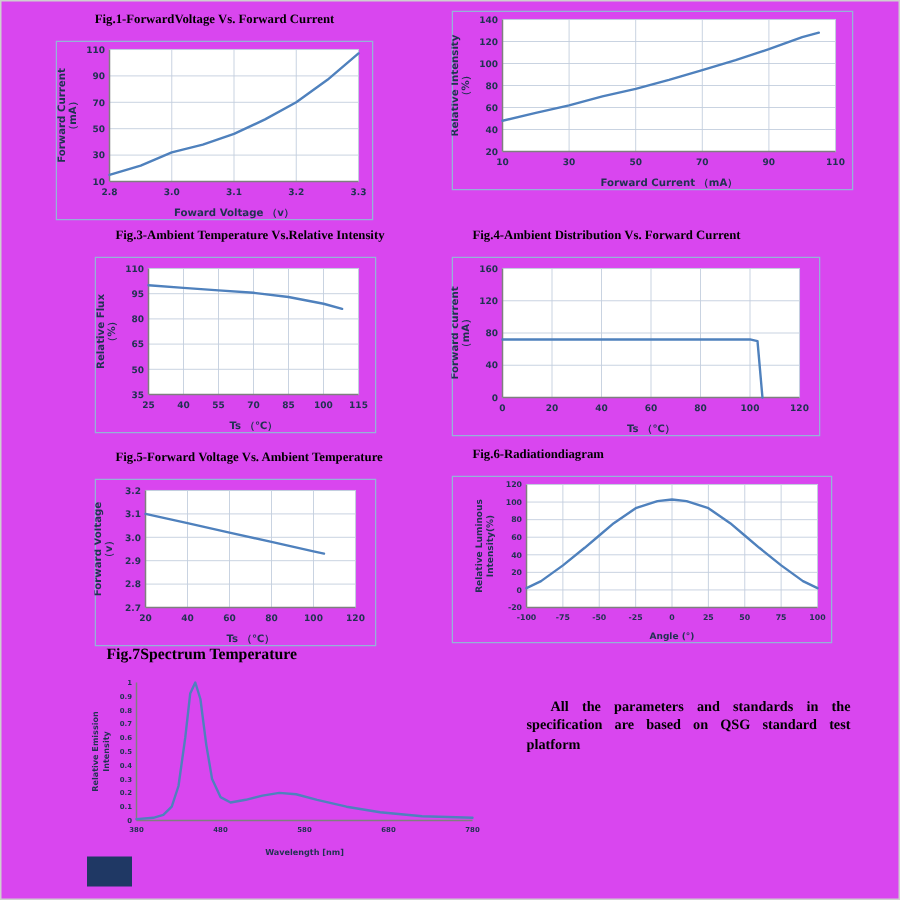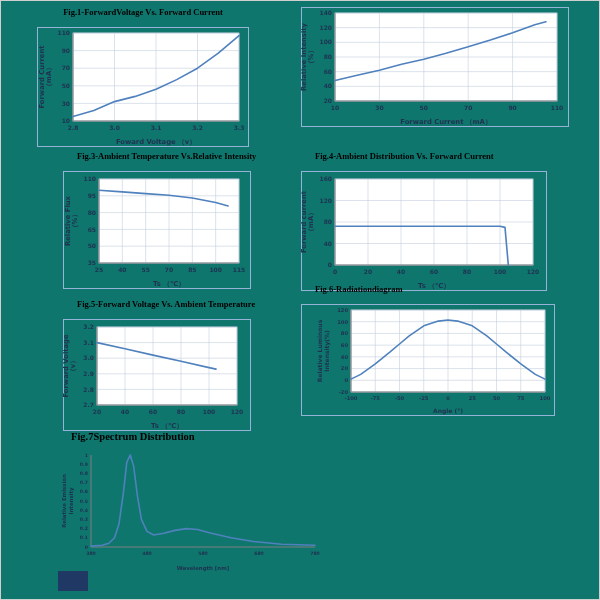--- a/index.html
+++ b/index.html
@@ -1,18 +1,18 @@
 <!DOCTYPE html>
 <html><head>
 <meta charset="utf-8">
 <style>
   *{margin:0;padding:0;box-sizing:border-box}
   html,body{width:600px;height:600px;overflow:hidden;background:#fff}
   body{font-family:"Liberation Serif",serif}
-  .page{position:relative;width:600px;height:600px;background:#0f766e;border:1px solid #cfcfcf;overflow:hidden}
+  .page{position:relative;width:600px;height:600px;background:#d946ef;border:1px solid #cfcfcf;overflow:hidden}
   figure{position:absolute;margin:0}
   figcaption{font-weight:bold;font-size:8.5px;color:#000;white-space:nowrap;height:20px}
   .cap-center{text-align:center}
   .cap-left{text-align:left;padding-left:14px}
   .fig7 figcaption{font-size:10.5px;padding-left:10px;height:18px}
   svg{display:block}
   svg text{font-family:"DejaVu Sans",sans-serif;font-weight:bold}
   .note{position:absolute;left:350px;top:464px;width:216px;font-family:"Liberation Serif",serif;font-weight:bold;font-size:9.5px;line-height:1.3;color:#000}
   .note-body{text-align:justify;margin-top:1px;text-indent:16px}
   .corner-box{position:absolute;left:57px;top:570px;width:30px;height:20px}
@@ -201,21 +201,21 @@
         <line x1="174" y1="8" x2="174" y2="86" stroke="#c3cede" stroke-width="0.6"></line>
         <text x="174" y="95" text-anchor="middle" font-size="6" fill="#1f3250">120</text>
         <line x1="34" y1="8" x2="34" y2="86" stroke="#7f7f7f"></line>
         <line x1="34" y1="86" x2="174" y2="86" stroke="#7f7f7f"></line>
         <polyline points="34.0,23.6 62.0,29.8 90.0,36.1 118.0,42.3 146.0,48.6 153.0,50.1" fill="none" stroke="#4f81bd" stroke-width="1.6" stroke-linejoin="round" stroke-linecap="round"></polyline>
         <text x="104" y="109" text-anchor="middle" font-size="6.8" fill="#1f3250">Ts （℃）</text>
         <text transform="rotate(-90 8 47)" text-anchor="middle" font-size="6.8" fill="#1f3250"><tspan x="8" y="47" dy="-3.5">Forward Voltage</tspan><tspan x="8" y="47" dy="3.5">（v）</tspan></text>
       </svg>
   </figure>
 
-  <figure style="left:300px;top:283px">
+  <figure style="left:300px;top:296px">
     <figcaption class="cap-left">Fig.6-Radiationdiagram</figcaption>
     <svg width="254" height="112" viewBox="0 0 254 112">
         <rect x="0.5" y="0.5" width="253" height="111" fill="none" stroke="#95b3d7"></rect>
         <rect x="50" y="6" width="194" height="82" fill="#ffffff" stroke="#c3cede" stroke-width="0.7"></rect>
         <line x1="50" y1="88" x2="244" y2="88" stroke="#c3cede" stroke-width="0.6"></line>
         <text x="47" y="89.872" text-anchor="end" font-size="5.2" fill="#1f3250">-20</text>
         <line x1="50" y1="76.28571428571429" x2="244" y2="76.28571428571429" stroke="#c3cede" stroke-width="0.6"></line>
         <text x="47" y="78.15771428571429" text-anchor="end" font-size="5.2" fill="#1f3250">0</text>
         <line x1="50" y1="64.57142857142857" x2="244" y2="64.57142857142857" stroke="#c3cede" stroke-width="0.6"></line>
         <text x="47" y="66.44342857142857" text-anchor="end" font-size="5.2" fill="#1f3250">20</text>
@@ -249,21 +249,21 @@
         <text x="244" y="96.2" text-anchor="middle" font-size="5.2" fill="#1f3250">100</text>
         <line x1="50" y1="6" x2="50" y2="88" stroke="#7f7f7f"></line>
         <line x1="50" y1="88" x2="244" y2="88" stroke="#7f7f7f"></line>
         <polyline points="50.0,75.1 59.7,70.4 74.3,59.9 88.8,48.2 98.5,40.0 108.2,31.8 122.8,21.8 137.3,17.1 147.0,16.0 156.7,17.1 171.3,21.8 185.8,31.8 195.5,40.0 205.2,48.2 219.8,59.9 234.3,70.4 244.0,75.1" fill="none" stroke="#4f81bd" stroke-width="1.6" stroke-linejoin="round" stroke-linecap="round"></polyline>
         <text x="147" y="109" text-anchor="middle" font-size="6" fill="#1f3250">Angle (°)</text>
         <text transform="rotate(-90 24 47)" text-anchor="middle" font-size="6" fill="#1f3250"><tspan x="24" y="47" dy="-3.5">Relative Luminous</tspan><tspan x="24" y="47" dy="3.5">Intensity(%)</tspan></text>
       </svg>
   </figure>
 
   <figure class="fig7" style="left:60px;top:430px">
-    <figcaption class="cap-left">Fig.7Spectrum Distribution</figcaption>
+    <figcaption class="cap-left">Fig.7Spectrum Temperature</figcaption>
     <svg width="266" height="124" viewBox="0 0 266 124">
         <text x="27" y="99.656" text-anchor="end" font-size="4.6" fill="#1f3250">0</text>
         <text x="27" y="90.456" text-anchor="end" font-size="4.6" fill="#1f3250">0.1</text>
         <text x="27" y="81.25600000000001" text-anchor="end" font-size="4.6" fill="#1f3250">0.2</text>
         <text x="27" y="72.056" text-anchor="end" font-size="4.6" fill="#1f3250">0.3</text>
         <text x="27" y="62.855999999999995" text-anchor="end" font-size="4.6" fill="#1f3250">0.4</text>
         <text x="27" y="53.656" text-anchor="end" font-size="4.6" fill="#1f3250">0.5</text>
         <text x="27" y="44.456" text-anchor="end" font-size="4.6" fill="#1f3250">0.6</text>
         <text x="27" y="35.25600000000001" text-anchor="end" font-size="4.6" fill="#1f3250">0.7</text>
         <text x="27" y="26.055999999999994" text-anchor="end" font-size="4.6" fill="#1f3250">0.8</text>
@@ -276,17 +276,18 @@
         <text x="254" y="105.6" text-anchor="middle" font-size="4.6" fill="#1f3250">780</text>
         <line x1="30" y1="6" x2="30" y2="98" stroke="#7f7f7f"></line>
         <line x1="30" y1="98" x2="254" y2="98" stroke="#7f7f7f"></line>
         <polyline points="30.0,97.1 41.2,96.2 47.9,94.3 53.5,88.8 58.0,75.0 62.5,42.8 65.8,13.4 69.2,6.0 72.6,17.0 76.5,47.4 80.4,70.4 86.0,82.4 92.7,86.0 102.8,84.2 114.0,81.4 125.2,79.6 136.4,80.5 150.4,84.2 170.0,88.8 192.4,92.5 220.4,95.2 254.0,96.2" fill="none" stroke="#4f81bd" stroke-width="1.6" stroke-linejoin="round" stroke-linecap="round"></polyline>
         <text x="142" y="121" text-anchor="middle" font-size="5.3999999999999995" fill="#1f3250">Wavelength [nm]</text>
         <text transform="rotate(-90 8 52)" text-anchor="middle" font-size="5.3999999999999995" fill="#1f3250"><tspan x="8" y="52" dy="-3.5">Relative Emission</tspan><tspan x="8" y="52" dy="3.5">Intensity</tspan></text>
       </svg>
   </figure>
 
   <div class="note">
+    <p class="note-body">All the parameters and standards in the specification are based on QSG standard test platform</p>
   </div>
 
   <div class="corner-box" style="background: rgb(31, 56, 100);"></div>
 
 </div>
 
 </body></html>

